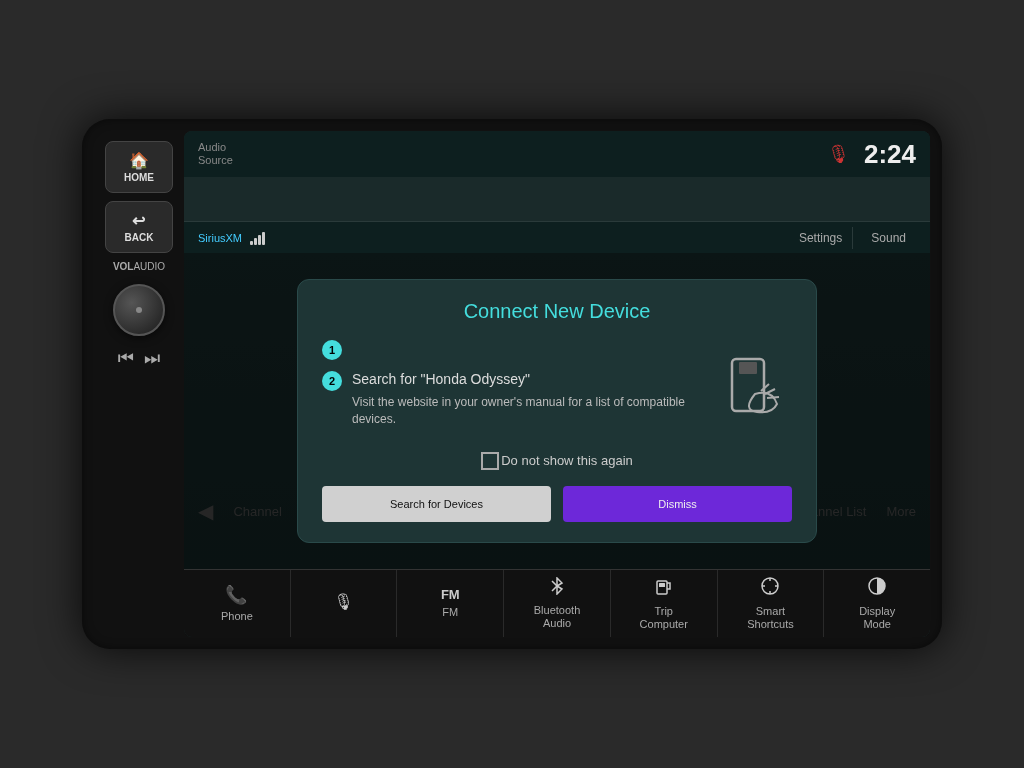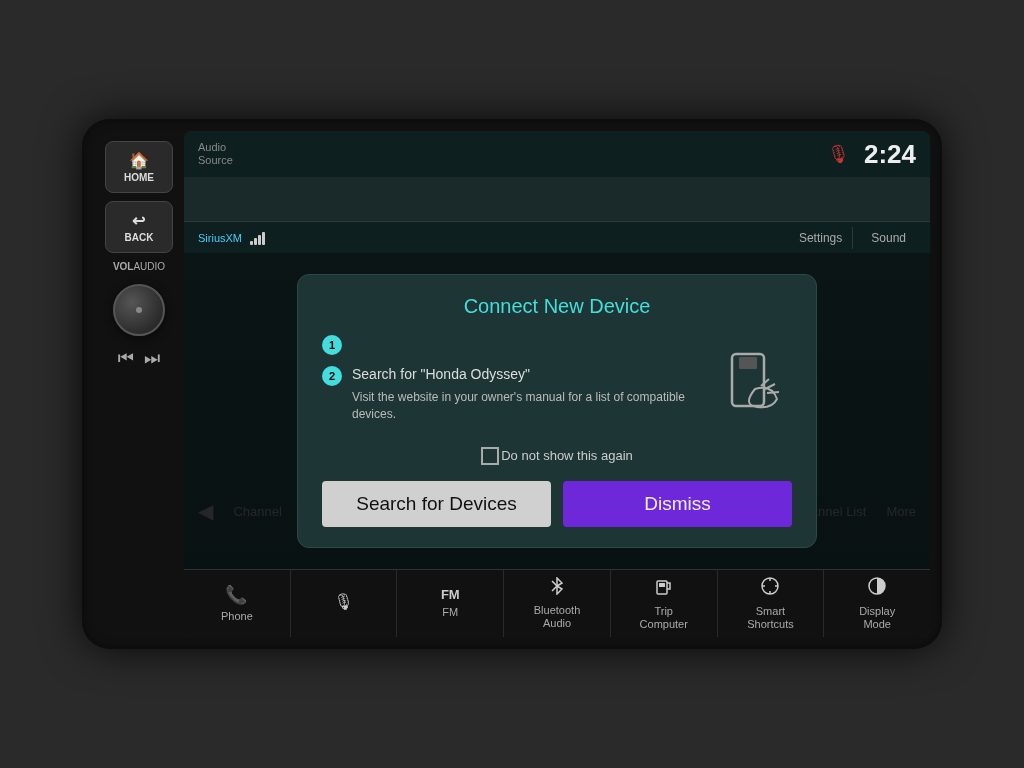--- a/index.html
+++ b/index.html
@@ -239,21 +239,21 @@
 
     .modal-buttons {
       display: flex;
       gap: 12px;
     }
     .modal-btn {
       flex: 1;
       padding: 12px;
       border: none;
       border-radius: 4px;
-      font-size: 19px;
+      font-size: 11px;
       cursor: pointer;
       font-weight: 500;
     }
     .modal-btn-search {
       background: #d0d0d0;
       color: #111;
     }
     .modal-btn-dismiss {
       background: #6d28d9;
       color: #eee;

